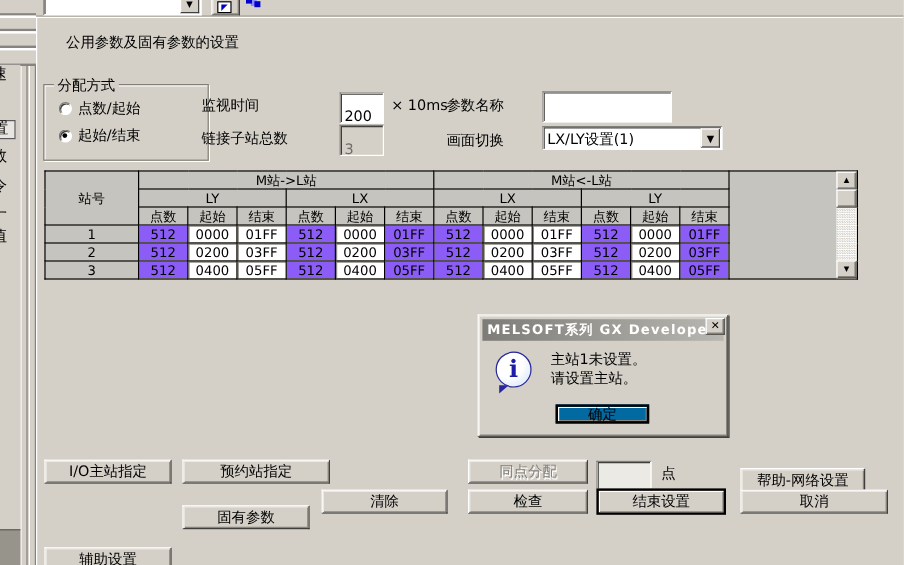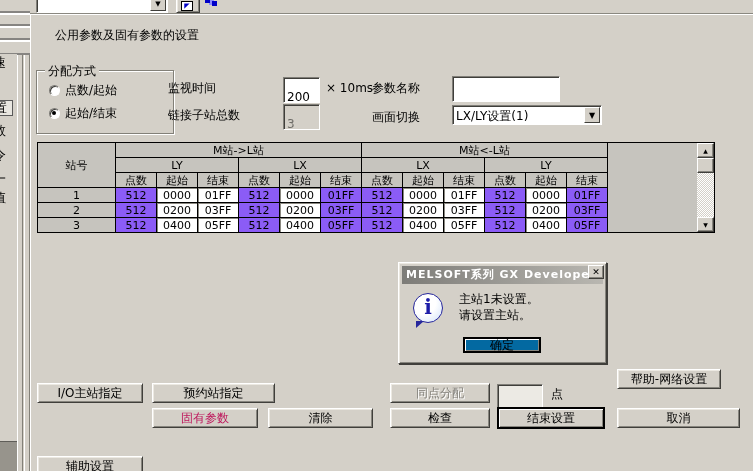--- a/index.html
+++ b/index.html
@@ -74,21 +74,21 @@
             font-size:6px; text-align:center; line-height:13px; color:#000; }
   .sb-thumb { position:absolute; left:0; top:15px; width:17px; height:15px; background:#d4d0c8;
               border:1px solid; border-color:#fff #403f3b #403f3b #fff; box-shadow:inset -1px -1px 0 #87857e; }
 
   
   .pbtn { position:absolute; height:20px; display:flex; align-items:center; justify-content:center;
           background:#d4d0c8; border:1px solid; border-color:#fff #403f3b #403f3b #fff;
           box-shadow:inset 1px 1px 0 #ece9e2, inset -1px -1px 0 #87857e; font-size:12px; cursor:default; }
   .pbtn.disabled { color:#84827c; text-shadow:1px 1px 0 #fff; }
   .pbtn.default { border:2px solid #000; box-shadow:inset 1px 1px 0 #fff, inset -1px -1px 0 #87857e; }
-  .magenta { color:#be185d; }
+  .magenta { color:#000000;margin-top:13px; }
 
   
   .msgbox { position:absolute; left:398px; top:262px; width:209px; height:102px; background:#d4d0c8;
             border:1px solid; border-color:#fff #403f3b #403f3b #fff;
             box-shadow:inset 1px 1px 0 #ece9e2, inset -1px -1px 0 #87857e, 1px 1px 0 #403f3b; }
   .msg-title { position:absolute; left:3px; top:3px; right:3px; height:18px;
                background:linear-gradient(to right,#7d7c78,#b9b7b1);
                color:#fff; font-weight:bold; font-size:11px; line-height:18px; padding-left:4px;
                letter-spacing:1px; white-space:nowrap; overflow:hidden; }
   .msg-close { position:absolute; right:2px; top:2px; width:16px; height:14px; background:#d4d0c8;
@@ -268,21 +268,21 @@
           <td class="c-g">05FF</td>
         </tr>
       </tbody>
   </table>
 
   <div class="pbtn" style="left:37px;top:383px;width:106px;">I/O主站指定</div>
   <div class="pbtn" style="left:152px;top:383px;width:123px;">预约站指定</div>
   <div class="pbtn disabled" style="left:390px;top:383px;width:100px;">同点分配</div>
   <div class="field sunken disabled" style="left:497px;top:384px;width:46px;height:17px;background:#eceae4;"></div>
   <div class="lbl" style="left:551px;top:386px;">点</div>
-  <div class="pbtn" style="left:617px;top:369px;width:104px;">帮助-网络设置</div>
+  <div class="pbtn" style="left:617px;top:390px;width:104px;">帮助-网络设置</div>
 
   <div class="pbtn" style="left:37px;top:408px;width:106px;margin-top:48px;">辅助设置</div>
   <div class="pbtn magenta" style="left:152px;top:408px;width:106px;">固有参数</div>
   <div class="pbtn" style="left:268px;top:408px;width:105px;">清除</div>
   <div class="pbtn" style="left:390px;top:408px;width:100px;">检查</div>
   <div class="pbtn default" style="left:497px;top:407px;width:108px;height:22px;">结束设置</div>
   <div class="pbtn" style="left:617px;top:408px;width:123px;">取消</div>
 
   <div class="msgbox">
     <div class="msg-title">MELSOFT系列 GX Developer</div>

